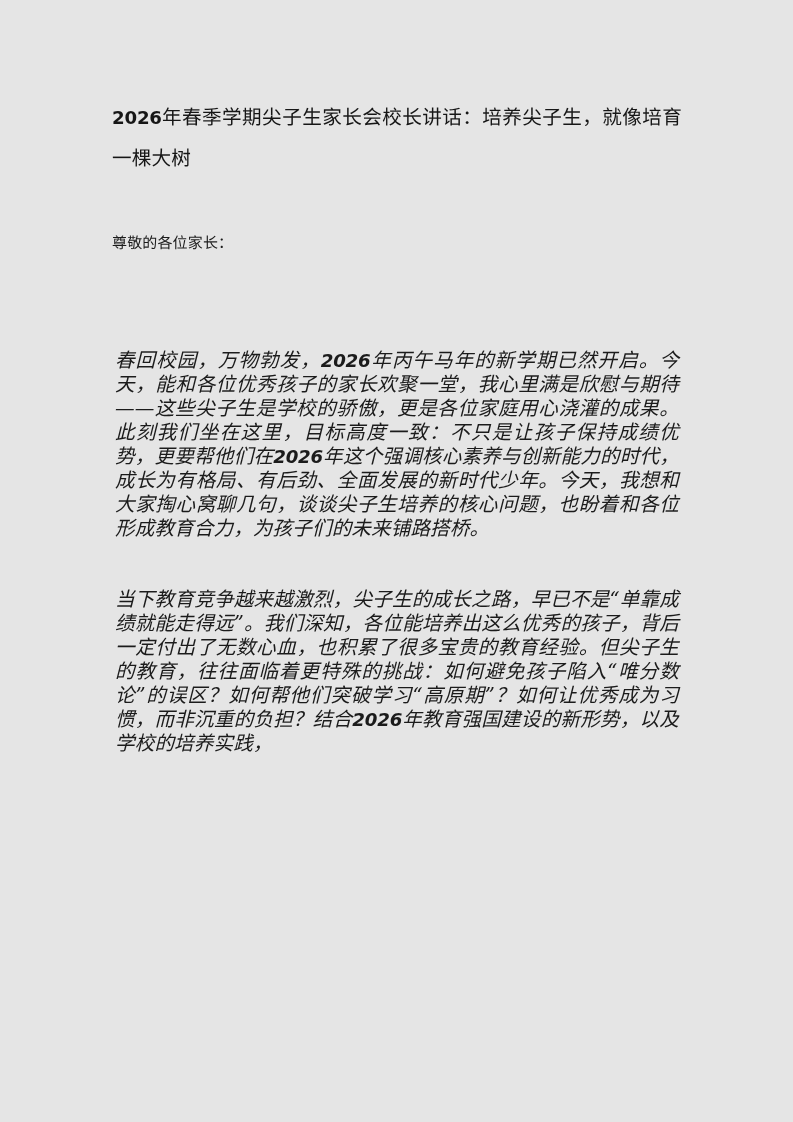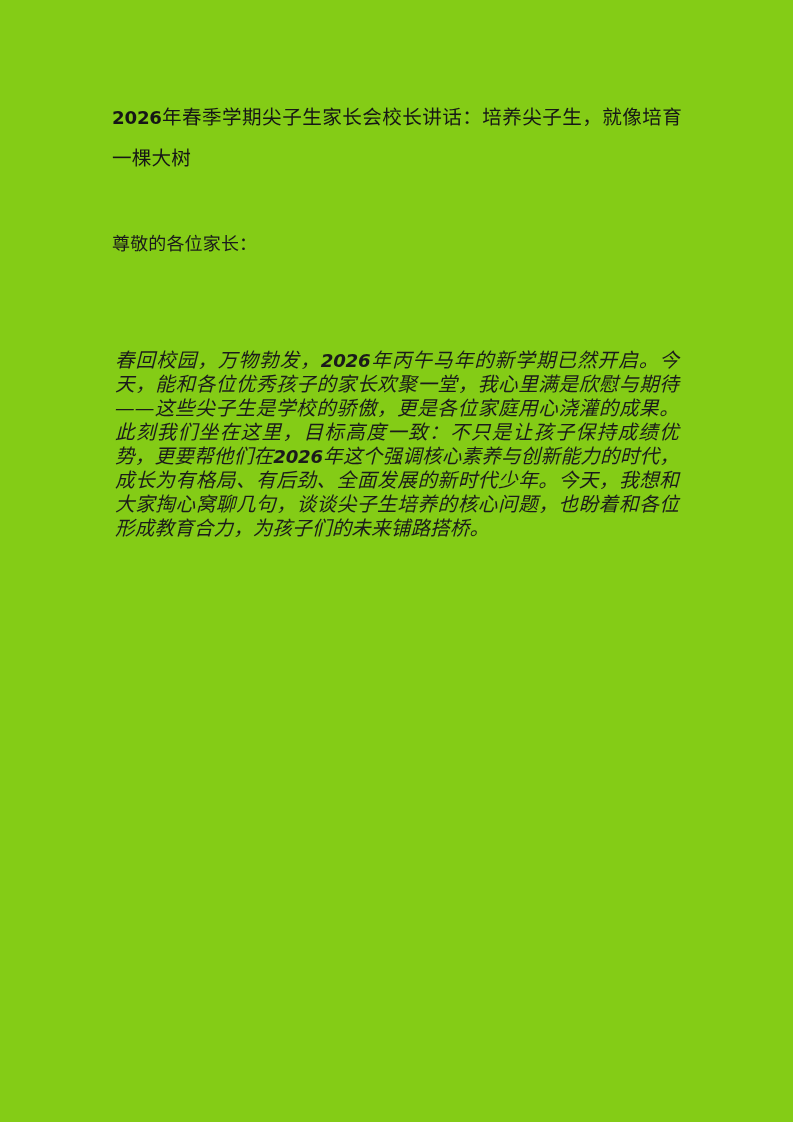--- a/index.html
+++ b/index.html
@@ -15,21 +15,21 @@
     overflow: hidden;
     font-family: "DejaVu Serif", "Liberation Serif", serif;
     color: #1b1b1b;
     -webkit-font-smoothing: antialiased;
   }
 
   .page {
     position: relative;
     width: 793px;
     height: 1122px;
-    background: #84cc16;
+    background: #e5e5e5;
     box-sizing: border-box;
   }
 
   .content {
     position: absolute;
     left: 112px;
     top: 97px;
     width: 570px;
   }
 
@@ -57,21 +57,21 @@
   .gap-lg {
     height: 44px;
   }
 
   .gap-md {
     height: 41px;
   }
 
   
   .line {
-    font-size: 18px;
+    font-size: 15px;
     line-height: 41px;
     letter-spacing: 0.15px;
     color: #1b1b1b;
     margin: 0;
     white-space: nowrap;
   }
 
   
   .para {
     font-size: 19.6px;
@@ -107,16 +107,17 @@
     <p class="line">尊敬的各位家长：</p>
 
     <div class="gap-md"></div>
 
 
     <div class="gap-md"></div>
 
     <div>
         <p class="para"><span>春回校园，万物勃发，</span><span class="num">2026</span><span>年丙午马年的新学期已然开启。今天，能和各位优秀孩子的家长欢聚一堂，我心里满是欣慰与期待——这些尖子生是学校的骄傲，更是各位家庭用心浇灌的成果。此刻我们坐在这里，目标高度一致：不只是让孩子保持成绩优势，更要帮他们在</span><span class="num">2026</span><span>年这个强调核心素养与创新能力的时代，成长为有格局、有后劲、全面发展的新时代少年。今天，我想和大家掏心窝聊几句，谈谈尖子生培养的核心问题，也盼着和各位形成教育合力，为孩子们的未来铺路搭桥。</span></p>
         <div class="gap-md"></div>
+        <p class="para"><span>当下教育竞争越来越激烈，尖子生的成长之路，早已不是“单靠成绩就能走得远”。我们深知，各位能培养出这么优秀的孩子，背后一定付出了无数心血，也积累了很多宝贵的教育经验。但尖子生的教育，往往面临着更特殊的挑战：如何避免孩子陷入“唯分数论”的误区？如何帮他们突破学习“高原期”？如何让优秀成为习惯，而非沉重的负担？结合</span><span class="num">2026</span><span>年教育强国建设的新形势，以及学校的培养实践，</span></p>
       </div>
 
   </div>
 </div>
 
 </body></html>

